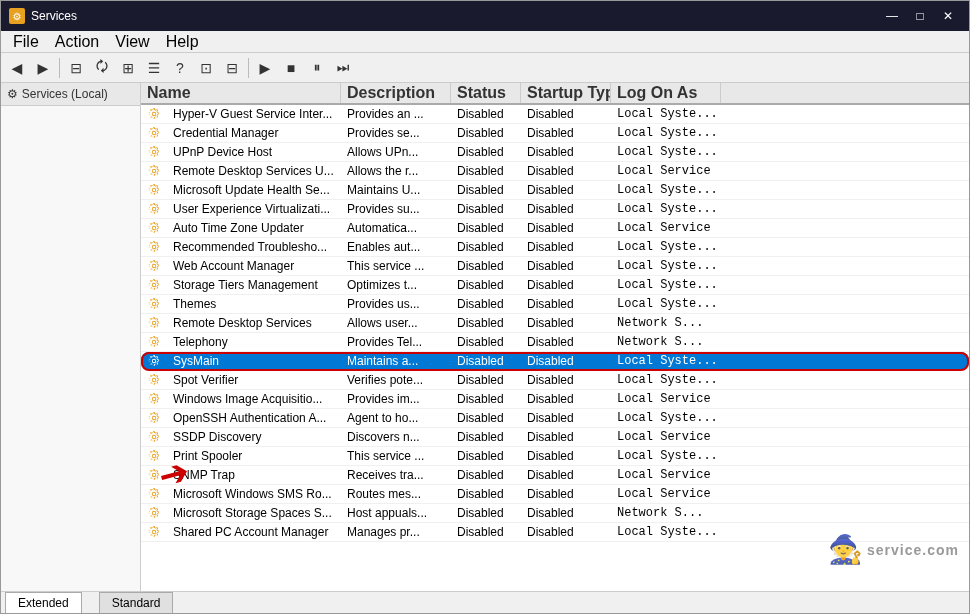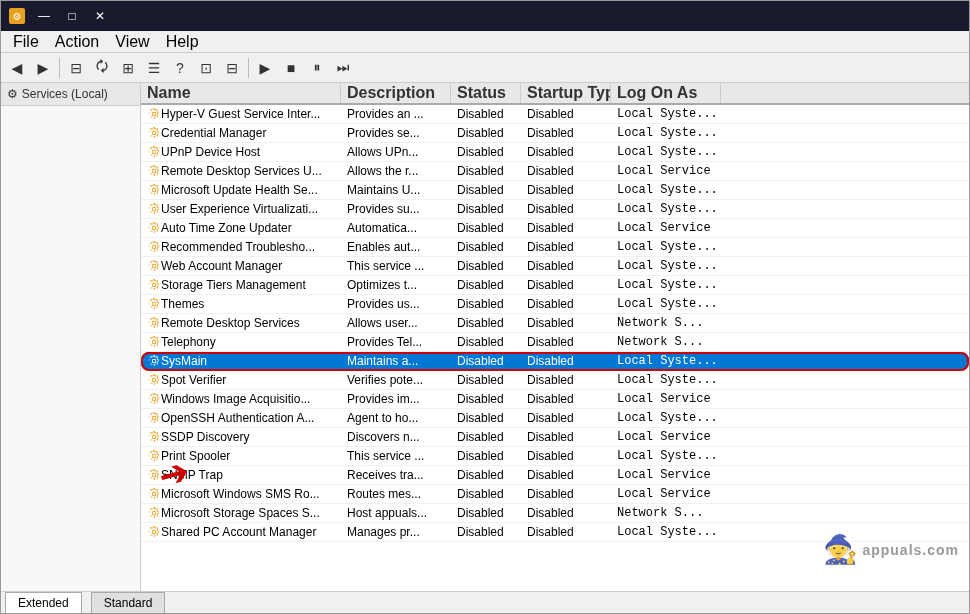--- a/index.html
+++ b/index.html
@@ -204,21 +204,21 @@
       text-overflow: ellipsis;
       font-size: 12px;
       display: flex;
       align-items: center;
       height: 100%;
     }
 
     .cell-name {
       width: 200px;
       flex-shrink: 0;
-      gap: 0;
+      gap: 12px;
     }
 
     .cell-desc { width: 110px; flex-shrink: 0; }
     .cell-status { width: 70px; flex-shrink: 0; }
     .cell-startup { width: 90px; flex-shrink: 0; }
     .cell-logon { width: 110px; flex-shrink: 0; font-family: Liberation Mono, monospace; }
 
     
     .table-body::-webkit-scrollbar { width: 12px; }
     .table-body::-webkit-scrollbar-track { background: #f0f0f0; }
@@ -235,21 +235,21 @@
       flex-shrink: 0;
     }
 
     .tab {
       padding: 3px 12px;
       font-size: 12px;
       border: 1px solid #aaa;
       border-bottom: none;
       background: #fff;
       cursor: pointer;
-      margin-right: 9px;
+      margin-right: 17px;
     }
 
     .tab.active {
       background: #fff;
       font-weight: normal;
     }
 
     .tab:not(.active) {
       background: #e0e0e0;
     }
@@ -275,20 +275,21 @@
       pointer-events: none;
     }
   </style>
 </head>
 <body>
 
 <div class="window">
 
   <div class="title-bar">
     <div class="title-bar-icon">⚙</div>
+    <span class="title-bar-title">Services</span>
     <div class="title-bar-controls">
       <button class="title-bar-btn">—</button>
       <button class="title-bar-btn">□</button>
       <button class="title-bar-btn close">✕</button>
     </div>
   </div>
 
   <div class="menu-bar">
     <div class="menu-item">File</div>
     <div class="menu-item">Action</div>
@@ -678,21 +679,21 @@
             </div>
             <div class="cell cell-desc">Manages pr...</div>
             <div class="cell cell-status">Disabled</div>
             <div class="cell cell-startup">Disabled</div>
             <div class="cell cell-logon">Local Syste...</div>
           </div>
         </div>
 
       <div style="position:absolute; bottom:25px; right:10px; opacity:0.85; display:flex; align-items:center; gap:4px;">
         <span style="font-size:28px; color:#c8a020;">🧙</span>
-        <span style="font-size:14px; font-weight:bold; color:#888; letter-spacing:1px;">appuals.com</span>
+        <span style="font-size:14px; font-weight:bold; color:#888; letter-spacing:1px;">service.com</span>
       </div>
     </div>
   </div>
 
   <div class="tab-bar">
     <div class="tab active">Extended</div>
     <div class="tab">Standard</div>
   </div>
 </div>
 

